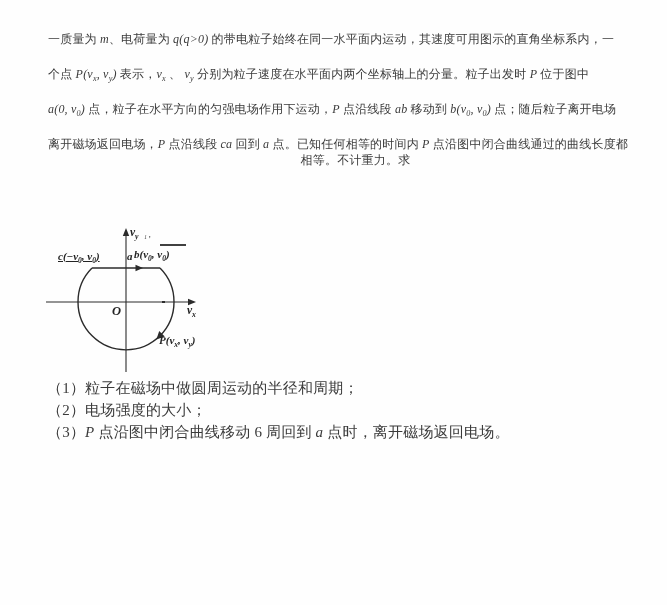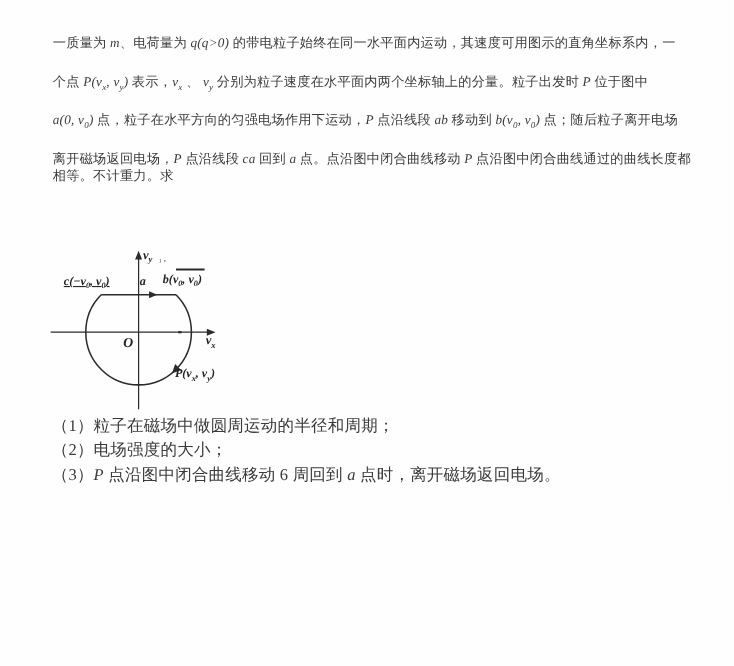--- a/index.html
+++ b/index.html
@@ -14,21 +14,21 @@
   
   .para{
     position:absolute;left:48px;top:22px;width:615px;
     font-size:12px;
   }
   .para-line{
     height:35px;line-height:35px;
     white-space:nowrap;
     letter-spacing:0.2px;
   }
-  .para-line:last-child{height:auto;margin-top:-13px;line-height:22px;}
+  .para-line:last-child{height:auto;margin-top:-13px;line-height:22px;text-align:center;}
   
   .mi{font-style:italic;font-family:"Liberation Serif","DejaVu Serif",serif;}
   sub{font-size:0.68em;line-height:0;}
   
   .figure{position:absolute;left:45px;top:225px;width:215px;height:152px;}
   .figure svg{position:absolute;left:0;top:0;}
   .flabel{
     position:absolute;
     font-size:11px;font-weight:600;font-style:italic;
     white-space:nowrap;color:#242424;
@@ -43,21 +43,21 @@
 </style>
 </head>
 <body>
 
 <div class="page">
 
   <div class="para">
     <div class="para-line"><span>一质量为 </span><span class="mi">m</span><span>、电荷量为 </span><span class="mi">q(q&gt;0)</span><span> 的带电粒子始终在同一水平面内运动，其速度可用图示的直角坐标系内，一</span></div>
     <div class="para-line"><span>个点 </span><span class="mi">P(v<sub>x</sub>, v<sub>y</sub>)</span><span> 表示，</span><span class="mi">v<sub>x</sub></span><span> 、 </span><span class="mi">v<sub>y</sub></span><span> 分别为粒子速度在水平面内两个坐标轴上的分量。粒子出发时 </span><span class="mi">P</span><span> 位于图中</span></div>
     <div class="para-line"><span class="mi">a(0, v<sub>0</sub>)</span><span> 点，粒子在水平方向的匀强电场作用下运动，</span><span class="mi">P</span><span> 点沿线段 </span><span class="mi">ab</span><span> 移动到 </span><span class="mi">b(v<sub>0</sub>, v<sub>0</sub>)</span><span> 点；随后粒子离开电场</span></div>
-    <div class="para-line"><span>离开磁场返回电场，</span><span class="mi">P</span><span> 点沿线段 </span><span class="mi">ca</span><span> 回到 </span><span class="mi">a</span><span> 点。点沿图中闭合曲线移动 </span><span class="mi">P</span><span> 点沿图中闭合曲线通过的曲线长度都</span></div>
+    <div class="para-line"><span>离开磁场返回电场，</span><span class="mi">P</span><span> 点沿线段 </span><span class="mi">ca</span><span> 回到 </span><span class="mi">a</span><span> 点。已知任何相等的时间内 </span><span class="mi">P</span><span> 点沿图中闭合曲线通过的曲线长度都</span></div>
     <div class="para-line"><span>相等。不计重力。求</span></div>
   </div>
 
   <div class="figure">
     <svg width="170" height="152" viewBox="0 0 170 152">
 
       <line x1="81" y1="8" x2="81" y2="147" stroke="#2b2b2b" stroke-width="1.1"></line>
       <polygon points="81,3 77.8,11 84.2,11" fill="#2b2b2b"></polygon>
 
       <line x1="1" y1="77" x2="147" y2="77" stroke="#2b2b2b" stroke-width="1.1"></line>
@@ -71,21 +71,21 @@
 
       <polygon points="111.4,114.4 119.8,111.6 114.2,106" fill="#2b2b2b"></polygon>
 
       <line x1="115" y1="20" x2="141" y2="20" stroke="#2b2b2b" stroke-width="1.8"></line>
 
       <rect x="117" y="76" width="3" height="2" fill="#2b2b2b"></rect>
     </svg>
     <span class="flabel axis" style="left:85px;top:1px;"><span class="mi">v<sub>y</sub></span></span>
     <span class="flabel small" style="left:99px;top:5px;"><span>₁ ,</span></span>
     <span class="flabel" style="left:82px;top:25px;"><span class="mi">a</span></span>
-    <span class="flabel" style="left:103px;top:23px;"><span class="mi">b(v<sub>0</sub>, v<sub>0</sub>)</span></span>
+    <span class="flabel" style="left:89px;top:23px;"><span class="mi">b(v<sub>0</sub>, v<sub>0</sub>)</span></span>
     <span class="flabel" style="left:13px;top:25px;text-decoration:underline;"><span class="mi">c(−v<sub>0</sub>, v<sub>0</sub>)</span></span>
     <span class="flabel origin" style="left:67px;top:79px;"><span class="mi">O</span></span>
     <span class="flabel axis" style="left:142px;top:79px;"><span class="mi">v<sub>x</sub></span></span>
     <span class="flabel" style="left:114px;top:109px;"><span class="mi">P(v<sub>x</sub>, v<sub>y</sub>)</span></span>
   </div>
 
   <div class="questions">
     <div class="q-line"><span>（1）粒子在磁场中做圆周运动的半径和周期；</span></div>
     <div class="q-line"><span>（2）电场强度的大小；</span></div>
     <div class="q-line"><span>（3）</span><span class="mi">P</span><span> 点沿图中闭合曲线移动 6 周回到 </span><span class="mi">a</span><span> 点时，离开磁场返回电场。</span></div>

